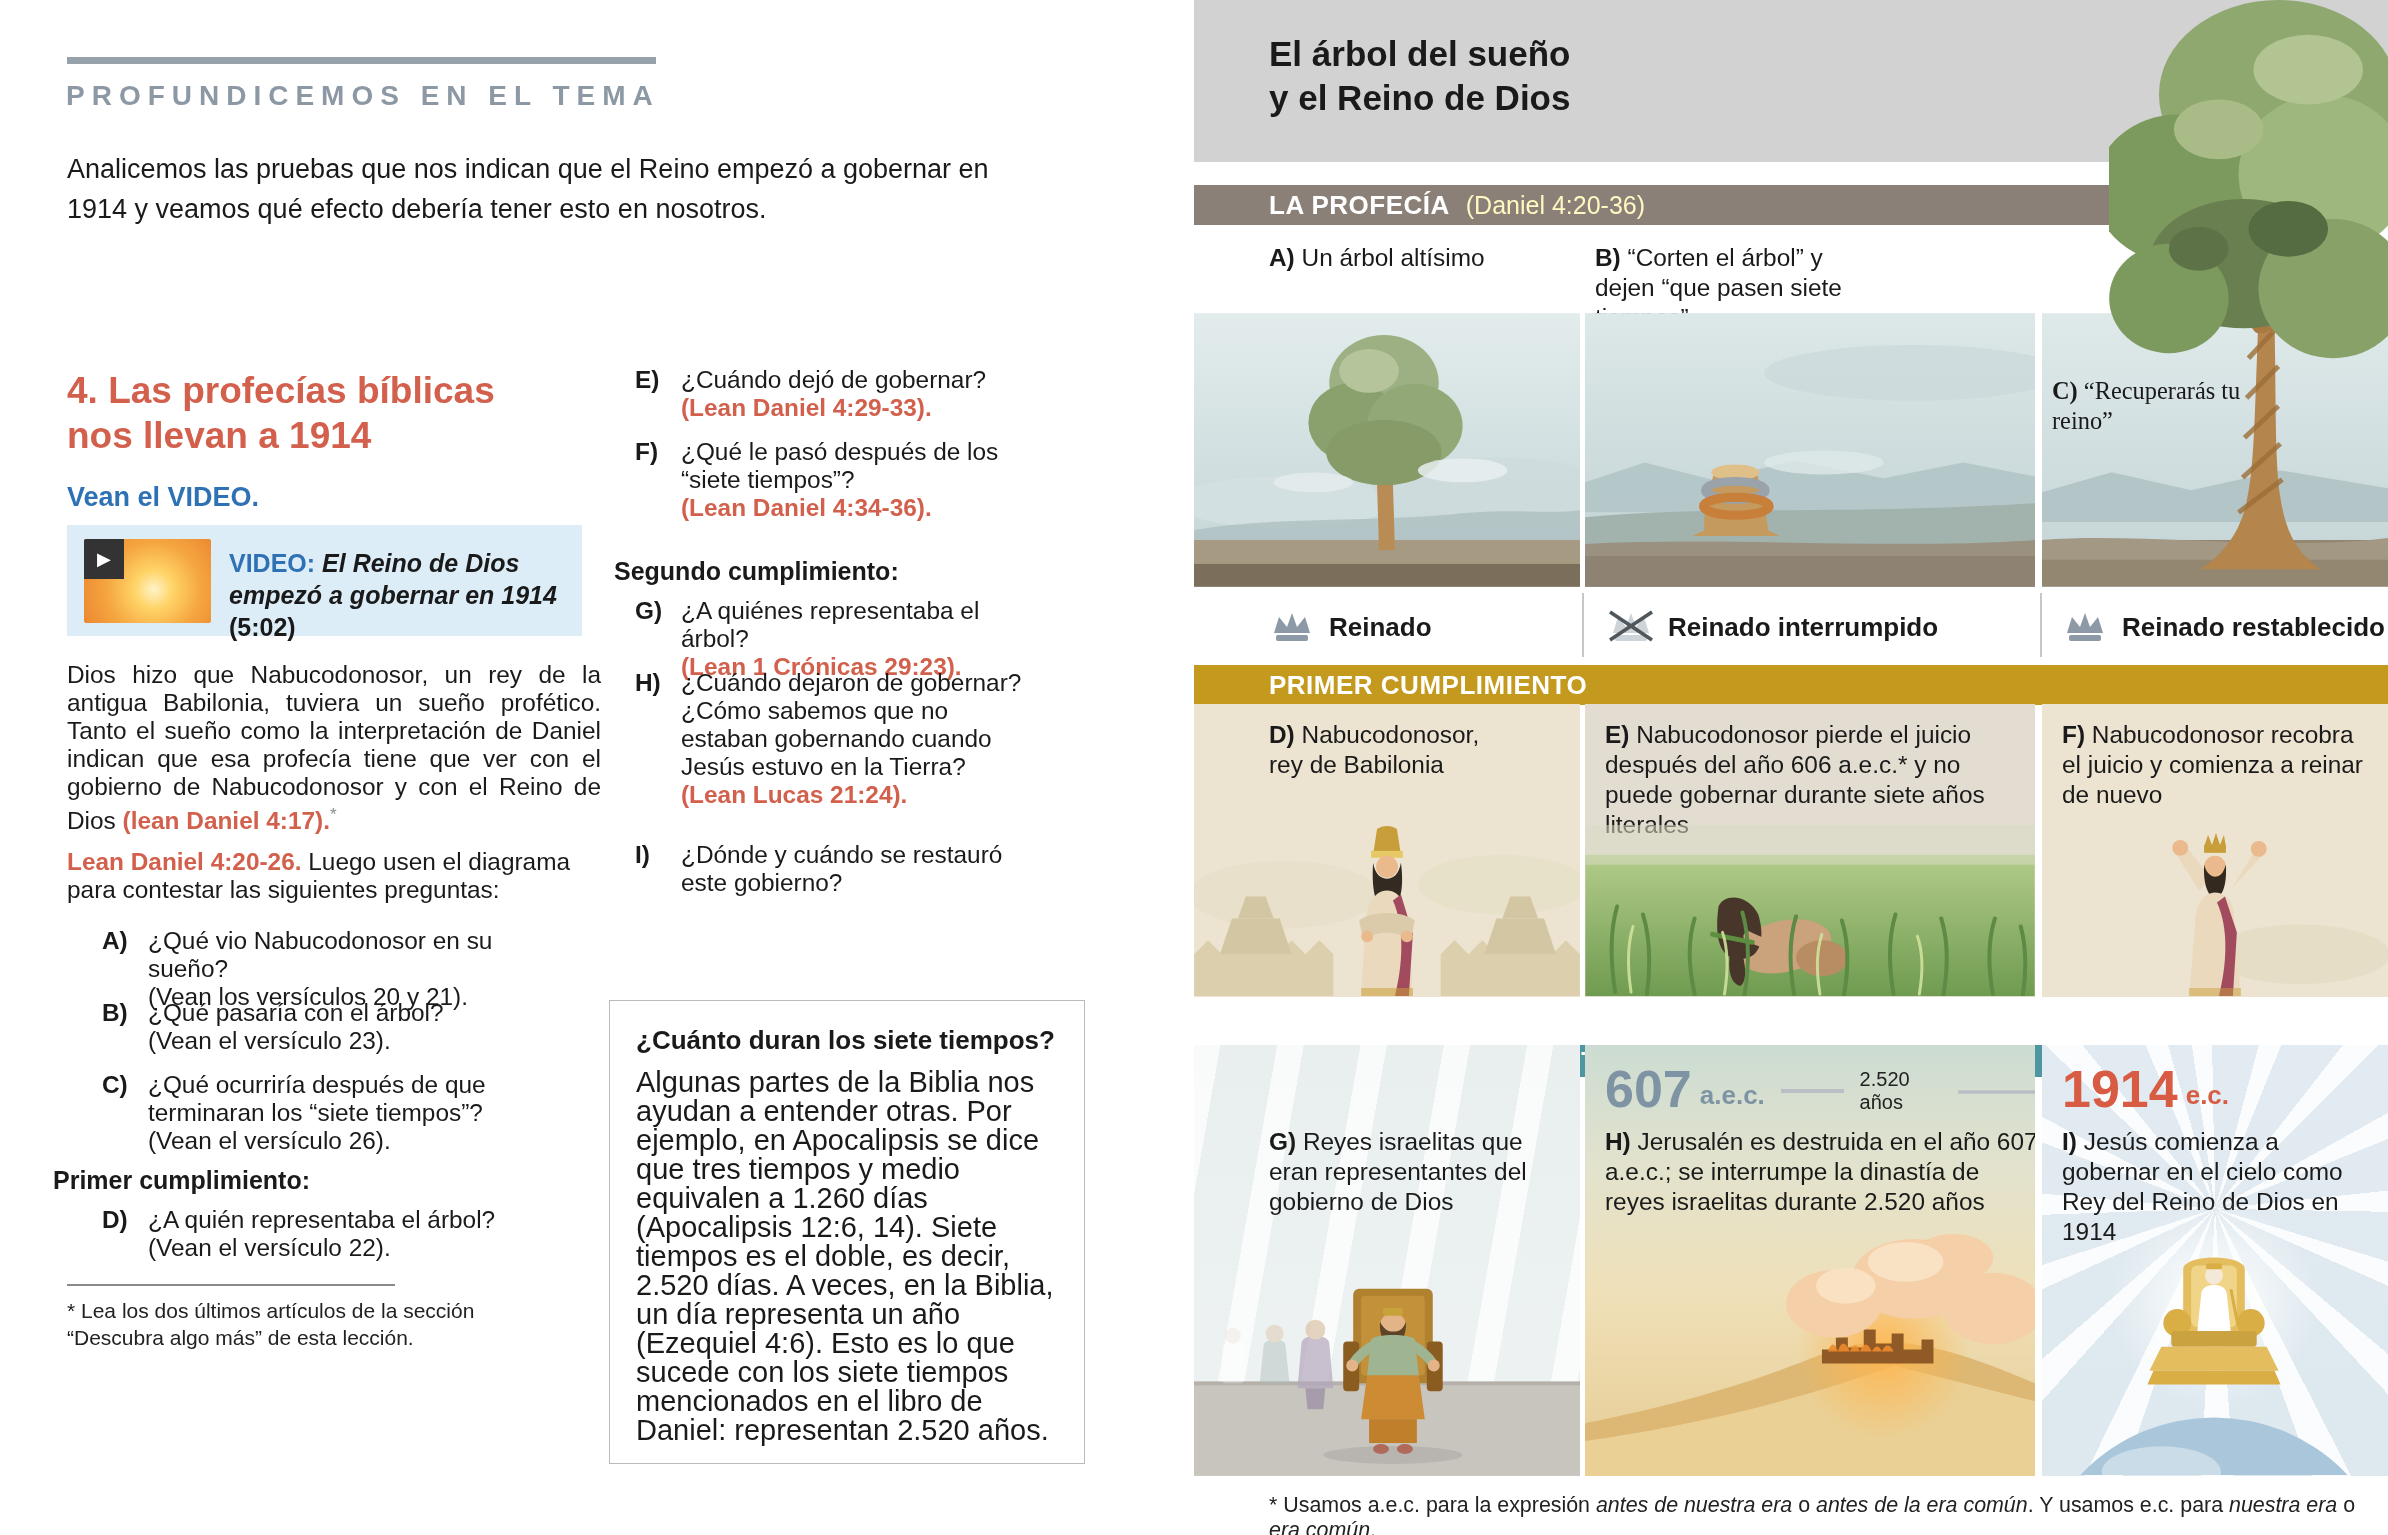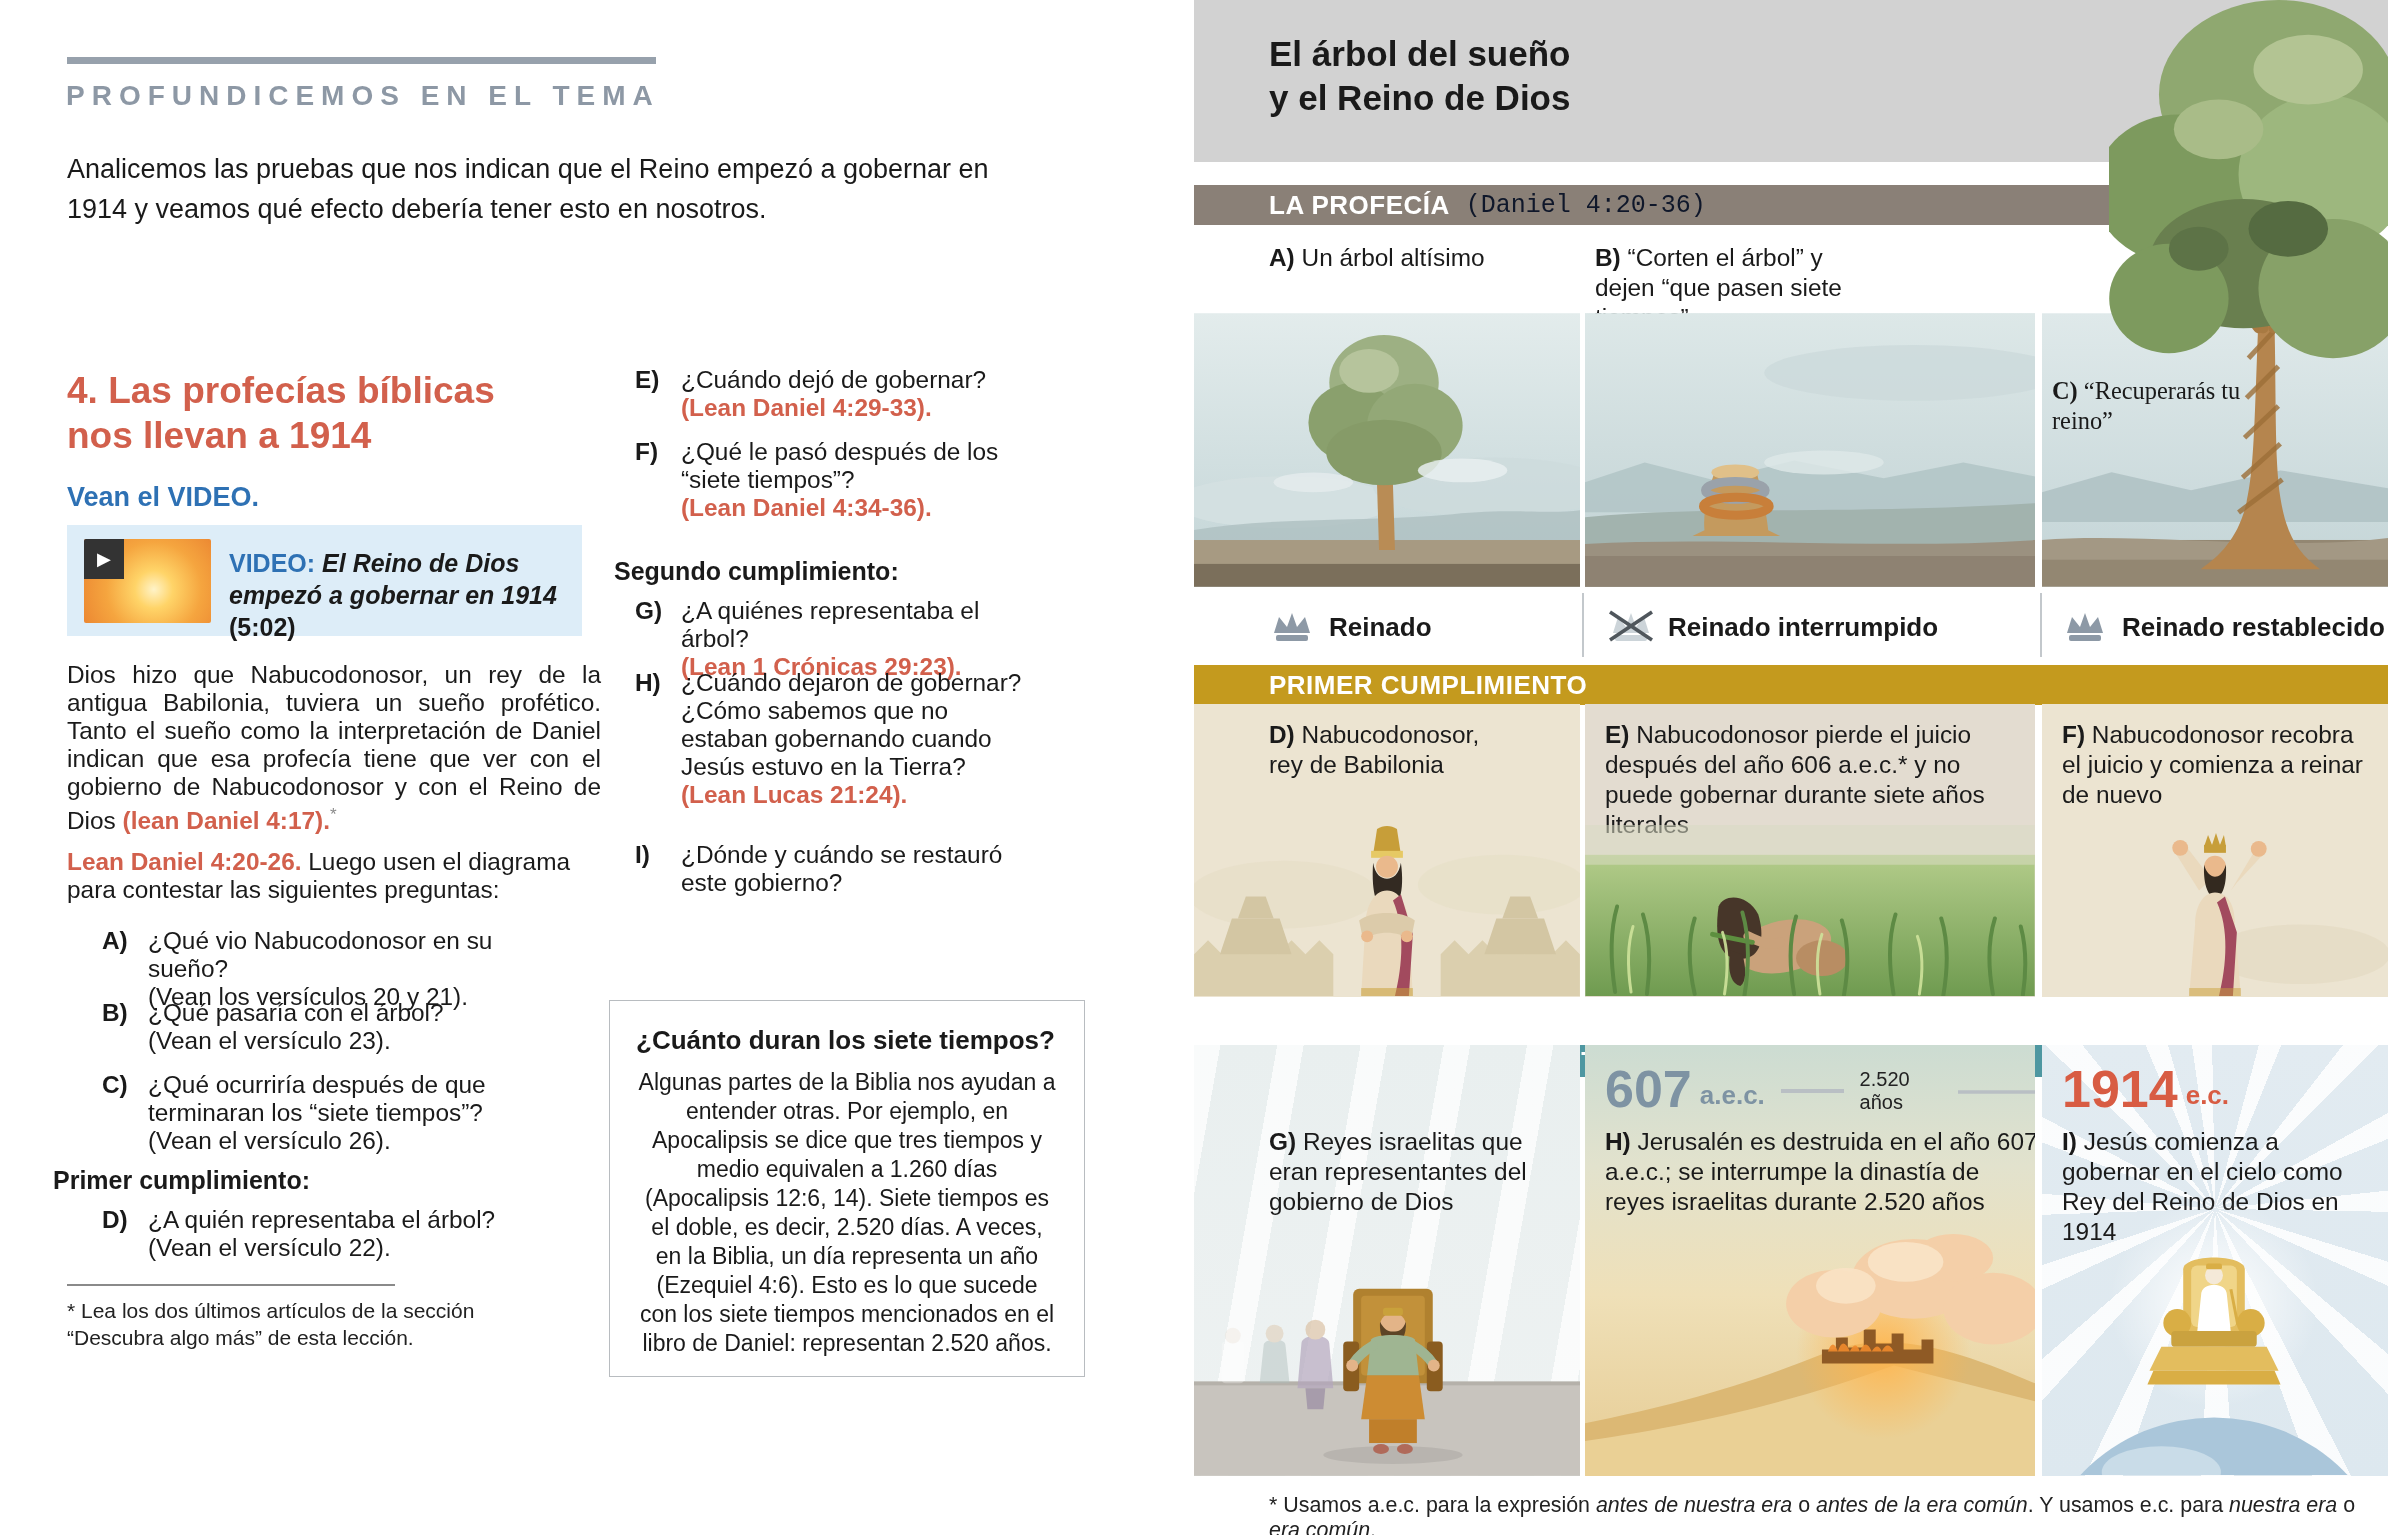--- a/index.html
+++ b/index.html
@@ -30,28 +30,28 @@
   .fnmark{color:#8a8a8a;font-size:70%;vertical-align:super;}
   .q{display:grid;grid-template-columns:46px 1fr;font-size:24.4px;line-height:28px;}
   .q .lbl{font-weight:bold;}
   .q .ref{display:block;}
   .q .ref-red{display:block;color:var(--red);font-weight:bold;cursor:pointer;}
   .subhead{font-weight:bold;font-size:25px;}
   .fn-rule{background:#8a8a8a;height:2px;}
   .footnote{font-size:21px;line-height:27px;color:#222;}
   .info-box{border:1.5px solid #b8bcc0;background:#fff;padding:24px 26px 18px 26px;box-sizing:border-box;}
   .info-box .bx-title{font-weight:bold;font-size:26px;margin-bottom:12px;}
-  .info-box .bx-body{font-size:23px;line-height:29px;text-align:center;}
+  .info-box .bx-body{font-size:29px;line-height:29px;}
 
   
   .rp-header{background:#d2d2d2;}
   .rp-title{font-size:35px;font-weight:bold;line-height:44px;}
   .band{display:flex;align-items:center;}
   .band .b-label{color:#fff;font-weight:bold;font-size:26px;letter-spacing:0.5px;}
-  .band .b-ref{color:#0f172a;font-size:25px;margin-left:16px;font-family:Liberation Mono, monospace;}
+  .band .b-ref{color:#fef9c3;font-size:25px;margin-left:16px;}
   .band-prophecy{background:var(--bandgray);}
   .band-gold{background:var(--gold);}
   .band-teal{background:var(--teal);}
   .plabel{font-size:24.4px;line-height:30px;}
   .plabel b{font-weight:bold;}
   .legend-item{display:flex;align-items:center;gap:14px;font-size:26px;font-weight:bold;}
   .v-div{background:#c3c8cc;width:2px;}
   .panel{overflow:hidden;}
   .panel-cream{background:#ece4d1;}
   .panel-cream2{background:#e3dcd0;}

